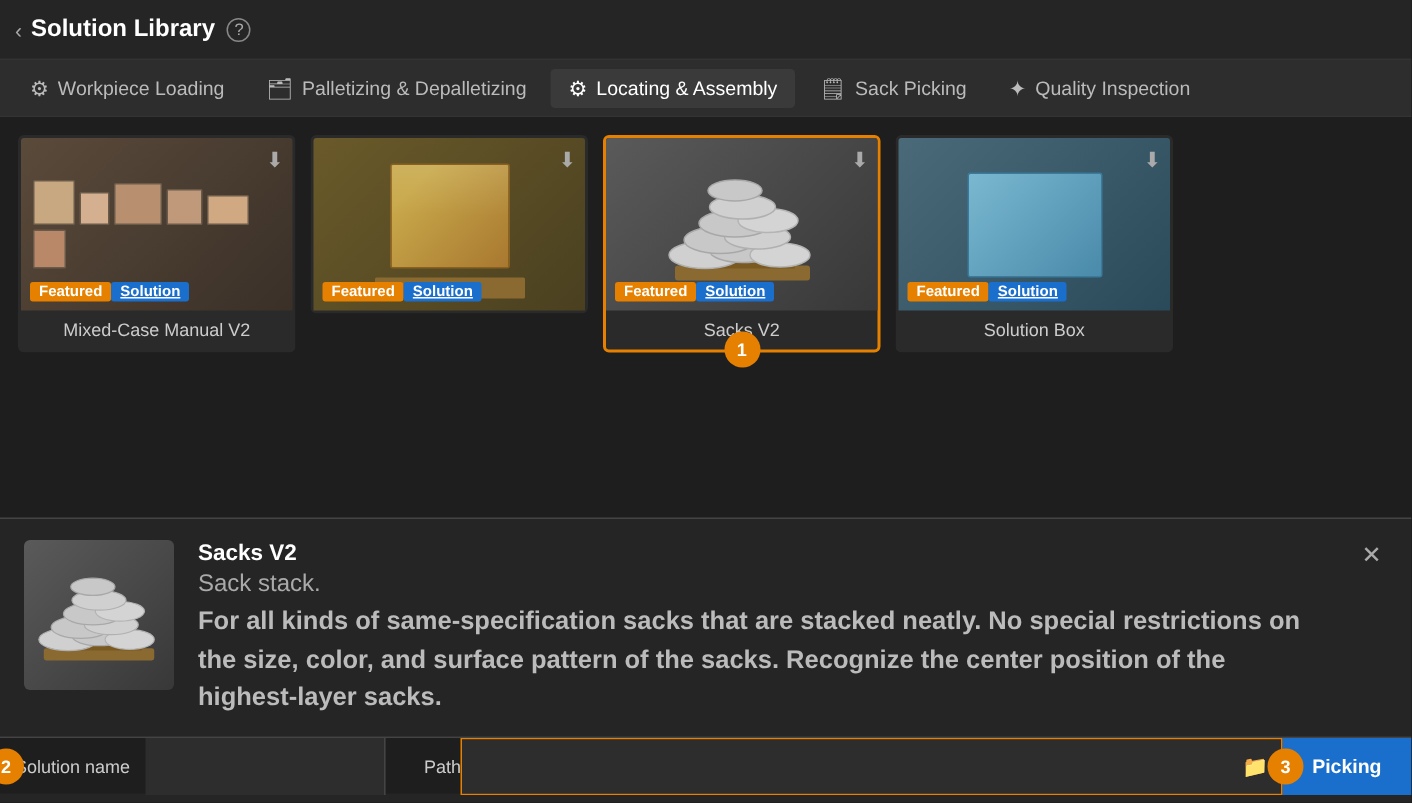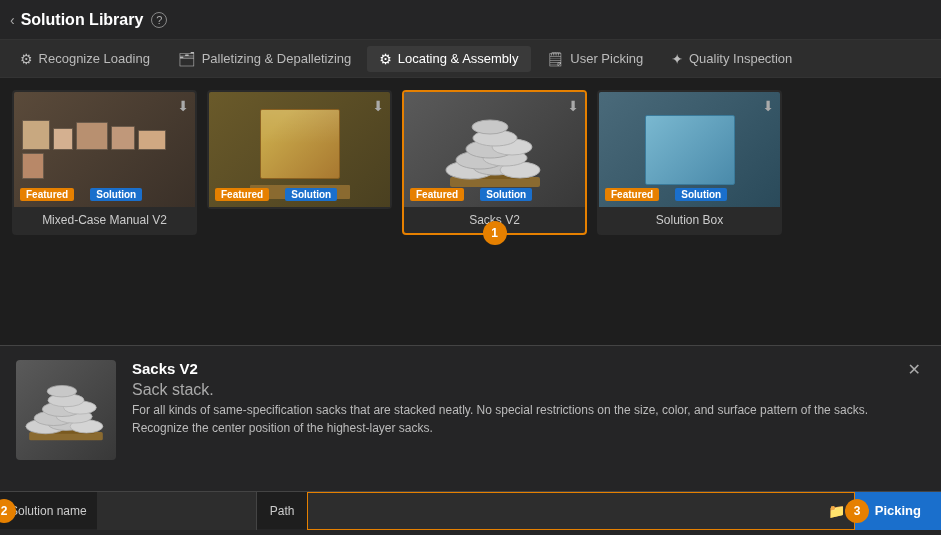--- a/index.html
+++ b/index.html
@@ -133,30 +133,30 @@
       right: 6px;
       color: #aaa;
       font-size: 14px;
     }
 
     .card-badges {
       position: absolute;
       bottom: 6px;
       left: 6px;
       display: flex;
-      gap: 16px;
+      gap: 0;
     }
     .badge {
       padding: 1px 6px;
       border-radius: 2px;
       font-size: 10px;
       font-weight: 600;
     }
     .badge-featured { background: #e68000; color: #fff; }
-    .badge-solution { background: #1a6fcc; color: #fff; }
+    .badge-solution { background: #1a6fcc; color: #fff; text-decoration: underline; }
 
     .card-label {
       text-align: center;
       padding: 6px 4px;
       color: #ccc;
       font-size: 12px;
     }
 
     
     .step-badge {
@@ -212,22 +212,23 @@
       color: #fff;
       margin-bottom: 4px;
     }
     .solution-info-subtitle {
       color: #aaa;
       margin-bottom: 2px;
       font-size: 16px;
     }
     .solution-info-desc {
       color: #bbb;
-      font-size: 12px;
+      font-size: 17px;
       line-height: 1.5;
+      font-weight: bold;
     }
 
     .close-btn {
       color: #aaa;
       cursor: pointer;
       font-size: 16px;
       padding: 0 4px;
     }
 
     
@@ -258,22 +259,23 @@
       font-size: 12px;
       height: 38px;
       padding: 0 8px;
       outline: none;
       flex: 1;
     }
 
     .path-label {
       color: #ccc;
       font-size: 12px;
-      padding: 0 13px;
+      padding: 0 0;
       white-space: nowrap;
+      margin-left: 26px;
     }
 
     .path-input-container {
       flex: 3;
       display: flex;
       align-items: center;
       position: relative;
       border: 1px solid #e68000;
       height: 38px;
     }
@@ -374,33 +376,33 @@
   <span class="back-icon">‹</span>
   <span class="header-title">Solution Library</span>
   <div class="help-icon">
     <span>?</span>
   </div>
 </div>
 
 <div class="nav-tabs">
   <div class="nav-tab">
     <span class="nav-tab-icon">⚙</span>
-    <span>Recognize Loading</span>
+    <span>Workpiece Loading</span>
   </div>
   <div class="nav-tab">
     <span class="nav-tab-icon">🗂</span>
     <span>Palletizing &amp; Depalletizing</span>
   </div>
   <div class="nav-tab active">
     <span class="nav-tab-icon">⚙</span>
     <span>Locating &amp; Assembly</span>
   </div>
   <div class="nav-tab">
     <span class="nav-tab-icon">🗒</span>
-    <span>User Picking</span>
+    <span>Sack Picking</span>
   </div>
   <div class="nav-tab">
     <span class="nav-tab-icon">✦</span>
     <span>Quality Inspection</span>
   </div>
 </div>
 
 <div class="main-area">
   <div class="cards-container">
 

